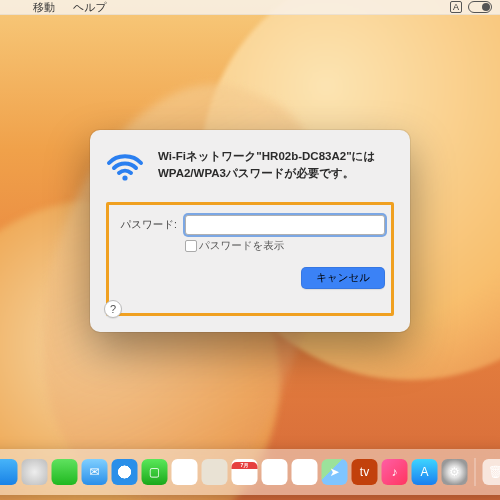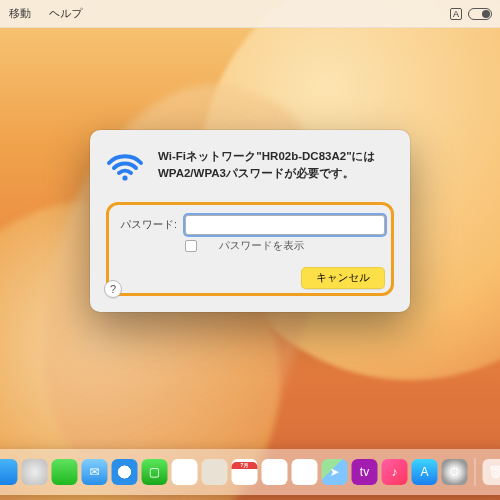--- a/index.html
+++ b/index.html
@@ -7,70 +7,70 @@
   body {
     background: linear-gradient(180deg, #f7c97a 0%, #f0a14a 30%, #e8833e 60%, #d56a3a 100%);
     position: relative;
   }
   
   .wave1 { position:absolute; right:-120px; top:-40px; width:420px; height:420px; background:radial-gradient(circle at 30% 30%, #fce4b2, #f8bf6e 60%, rgba(248,191,110,0)); border-radius:50%; filter:blur(2px); }
   .wave2 { position:absolute; left:-80px; top:200px; width:360px; height:360px; background:radial-gradient(circle at 50% 40%, #f6d9a8, #efaa58 55%, rgba(239,170,88,0)); border-radius:50%; filter:blur(3px); }
   .wave3 { position:absolute; left:50px; top:80px; width:260px; height:420px; background:linear-gradient(135deg, rgba(246,210,150,0.7), rgba(228,135,77,0.4)); border-radius:50% 50% 40% 60%; transform:rotate(20deg); filter:blur(4px); }
 
   
-  .menubar { position:absolute; top:0; left:0; right:0; height:28px; display:flex; align-items:center; background:rgba(248,240,230,0.88); border-bottom:1px solid rgba(0,0,0,0.05); font-size:11px; color:#333; }
+  .menubar { position:absolute; top:0; left:0; right:0; height:15px; display:flex; align-items:center; background:rgba(248,240,230,0.88); border-bottom:1px solid rgba(0,0,0,0.05); font-size:11px; color:#333;padding-left:24px; }
   .menubar .item { padding:0 9px; cursor:default; }
   .menubar .spacer { flex:1; }
   .menubar .keyboard-ind { border:1px solid #555; border-radius:2px; font-size:9px; line-height:10px; padding:0 2px; margin-right:6px; }
   .menubar .switch { width:24px; height:12px; border:1px solid #555; border-radius:6px; position:relative; margin-right:8px; }
   .menubar .switch::after { content:""; position:absolute; right:1px; top:1px; width:8px; height:8px; border-radius:50%; background:#555; }
 
   
   .dialog {
     position:absolute;
     left:50%; top:130px;
     transform:translateX(-50%);
     width:320px;
     background:#f0efef;
     border-radius:10px;
     box-shadow:0 18px 44px rgba(0,0,0,0.38), 0 0 0 1px rgba(0,0,0,0.07);
     padding:18px 16px 16px 16px;
   }
   .dlg-head { display:flex; gap:14px; }
   .wifi-icon { width:38px; height:38px; flex-shrink:0; display:flex; align-items:center; justify-content:center; }
   .dlg-title { font-size:11.5px; font-weight:700; color:#2b2b2b; line-height:1.45; }
-  .highlight-box { border:3px solid #f0a020; border-radius:12px; margin-top:16px; padding:6px 6px 4px 6px; }
+  .highlight-box { border:3px solid #f0a020; border-radius:2px; margin-top:16px; padding:6px 6px 24px 6px; }
   .row { display:flex; align-items:center; gap:8px; margin:4px 0; }
   .row-label { width:62px; text-align:right; font-size:10.5px; color:#444; }
   .pwd-input { flex:1; height:20px; border:1px solid #b0b0b0; border-radius:3px; box-shadow:0 0 0 2px rgba(28,107,219,0.55); outline:none; padding:0 4px; font-size:11px; }
   .chk { width:12px; height:12px; border:1px solid #aaa; border-radius:2px; background:#fff; }
   .chk-label { font-size:10.5px; color:#555; }
   .btnrow { display:flex; justify-content:flex-end; gap:10px; margin-top:14px; }
-  .btn { font-size:10.5px; padding:3px 14px; border-radius:5px; border:1px solid rgba(0,0,0,0.08); background:#fde047; box-shadow:0 1px 1px rgba(0,0,0,0.08); cursor:default; }
+  .btn { font-size:10.5px; padding:3px 14px; border-radius:5px; border:1px solid rgba(0,0,0,0.08); background:#3b82f6; box-shadow:0 1px 1px rgba(0,0,0,0.08); cursor:default; }
   .btn.primary { opacity:0.55; }
   .helpbtn { position:absolute; left:14px; bottom:14px; width:18px; height:18px; border-radius:50%; border:1px solid #bbb; background:#fff; font-size:11px; display:flex; align-items:center; justify-content:center; color:#555; box-shadow:0 1px 1px rgba(0,0,0,0.08); }
 
   
   .dock { position:absolute; left:50%; bottom:5px; transform:translateX(-50%); height:46px; background:rgba(245,245,245,0.45); border-radius:14px; display:flex; align-items:center; padding:4px 8px; gap:4px; backdrop-filter:blur(6px); box-shadow:0 4px 16px rgba(0,0,0,0.25); }
   .dock .app { width:26px; height:26px; border-radius:6px; position:relative; display:flex; align-items:center; justify-content:center; font-size:12px; color:#fff; }
   .dock .sep { width:1px; height:28px; background:rgba(255,255,255,0.5); margin:0 3px; }
   .finder { background:linear-gradient(180deg,#47b4f9,#1982e6); }
   .launchpad { background:radial-gradient(circle,#eee,#bbb); }
   .messages { background:linear-gradient(180deg,#5fe25f,#20b820); border-radius:50%; }
   .mail { background:linear-gradient(180deg,#7fcfff,#2a8fe9); }
   .safari { background:radial-gradient(circle,#fff 35%,#2a8fe9 36%); border-radius:50%; }
   .facetime { background:linear-gradient(180deg,#5ae85a,#1aa81a); }
   .photos { background:#fff; }
   .contacts { background:#e9e2d4; }
   .calendar { background:#fff; color:#e33; font-size:9px; font-weight:700; flex-direction:column; }
   .cal-month{ font-size:5px; background:#e64040; color:#fff; width:100%; text-align:center; border-radius:5px 5px 0 0; line-height:7px;}
   .reminders { background:#fff; }
   .notes { background:#fff; }
   .maps { background:linear-gradient(135deg,#9be29b 40%,#7fc5ff 41%); }
-  .tv { background:#a21caf; font-size:8px; }
+  .tv { background:#c2410c; font-size:8px; }
   .music { background:linear-gradient(135deg,#ff5ea5,#ff3660); }
   .appstore { background:linear-gradient(180deg,#3dd4ff,#1a7ff0); }
   .settings { background:radial-gradient(circle,#e6e6e6 30%,#999 70%); }
   .trash { background:rgba(255,255,255,0.7); }
 </style>
 </head>
 <body>
 
 <div class="wave1"></div>
 <div class="wave2"></div>
@@ -95,21 +95,21 @@
       </svg>
     </div>
     <div class="dlg-title">Wi-Fiネットワーク"HR02b-DC83A2"にはWPA2/WPA3パスワードが必要です。</div>
   </div>
 
   <div class="highlight-box">
     <div class="row">
       <div class="row-label">パスワード:</div>
       <input class="pwd-input" type="password" value="" style="">
     </div>
-    <div class="row" style="padding-left:70px; gap:22px;">
+    <div class="row" style="padding-left:70px; gap:2px;">
       <div class="chk"></div>
       <div class="chk-label">パスワードを表示</div>
     </div>
     <div class="btnrow">
       <div class="btn">キャンセル</div>
     </div>
   </div>
 
   <div class="helpbtn">?</div>
 </div>

